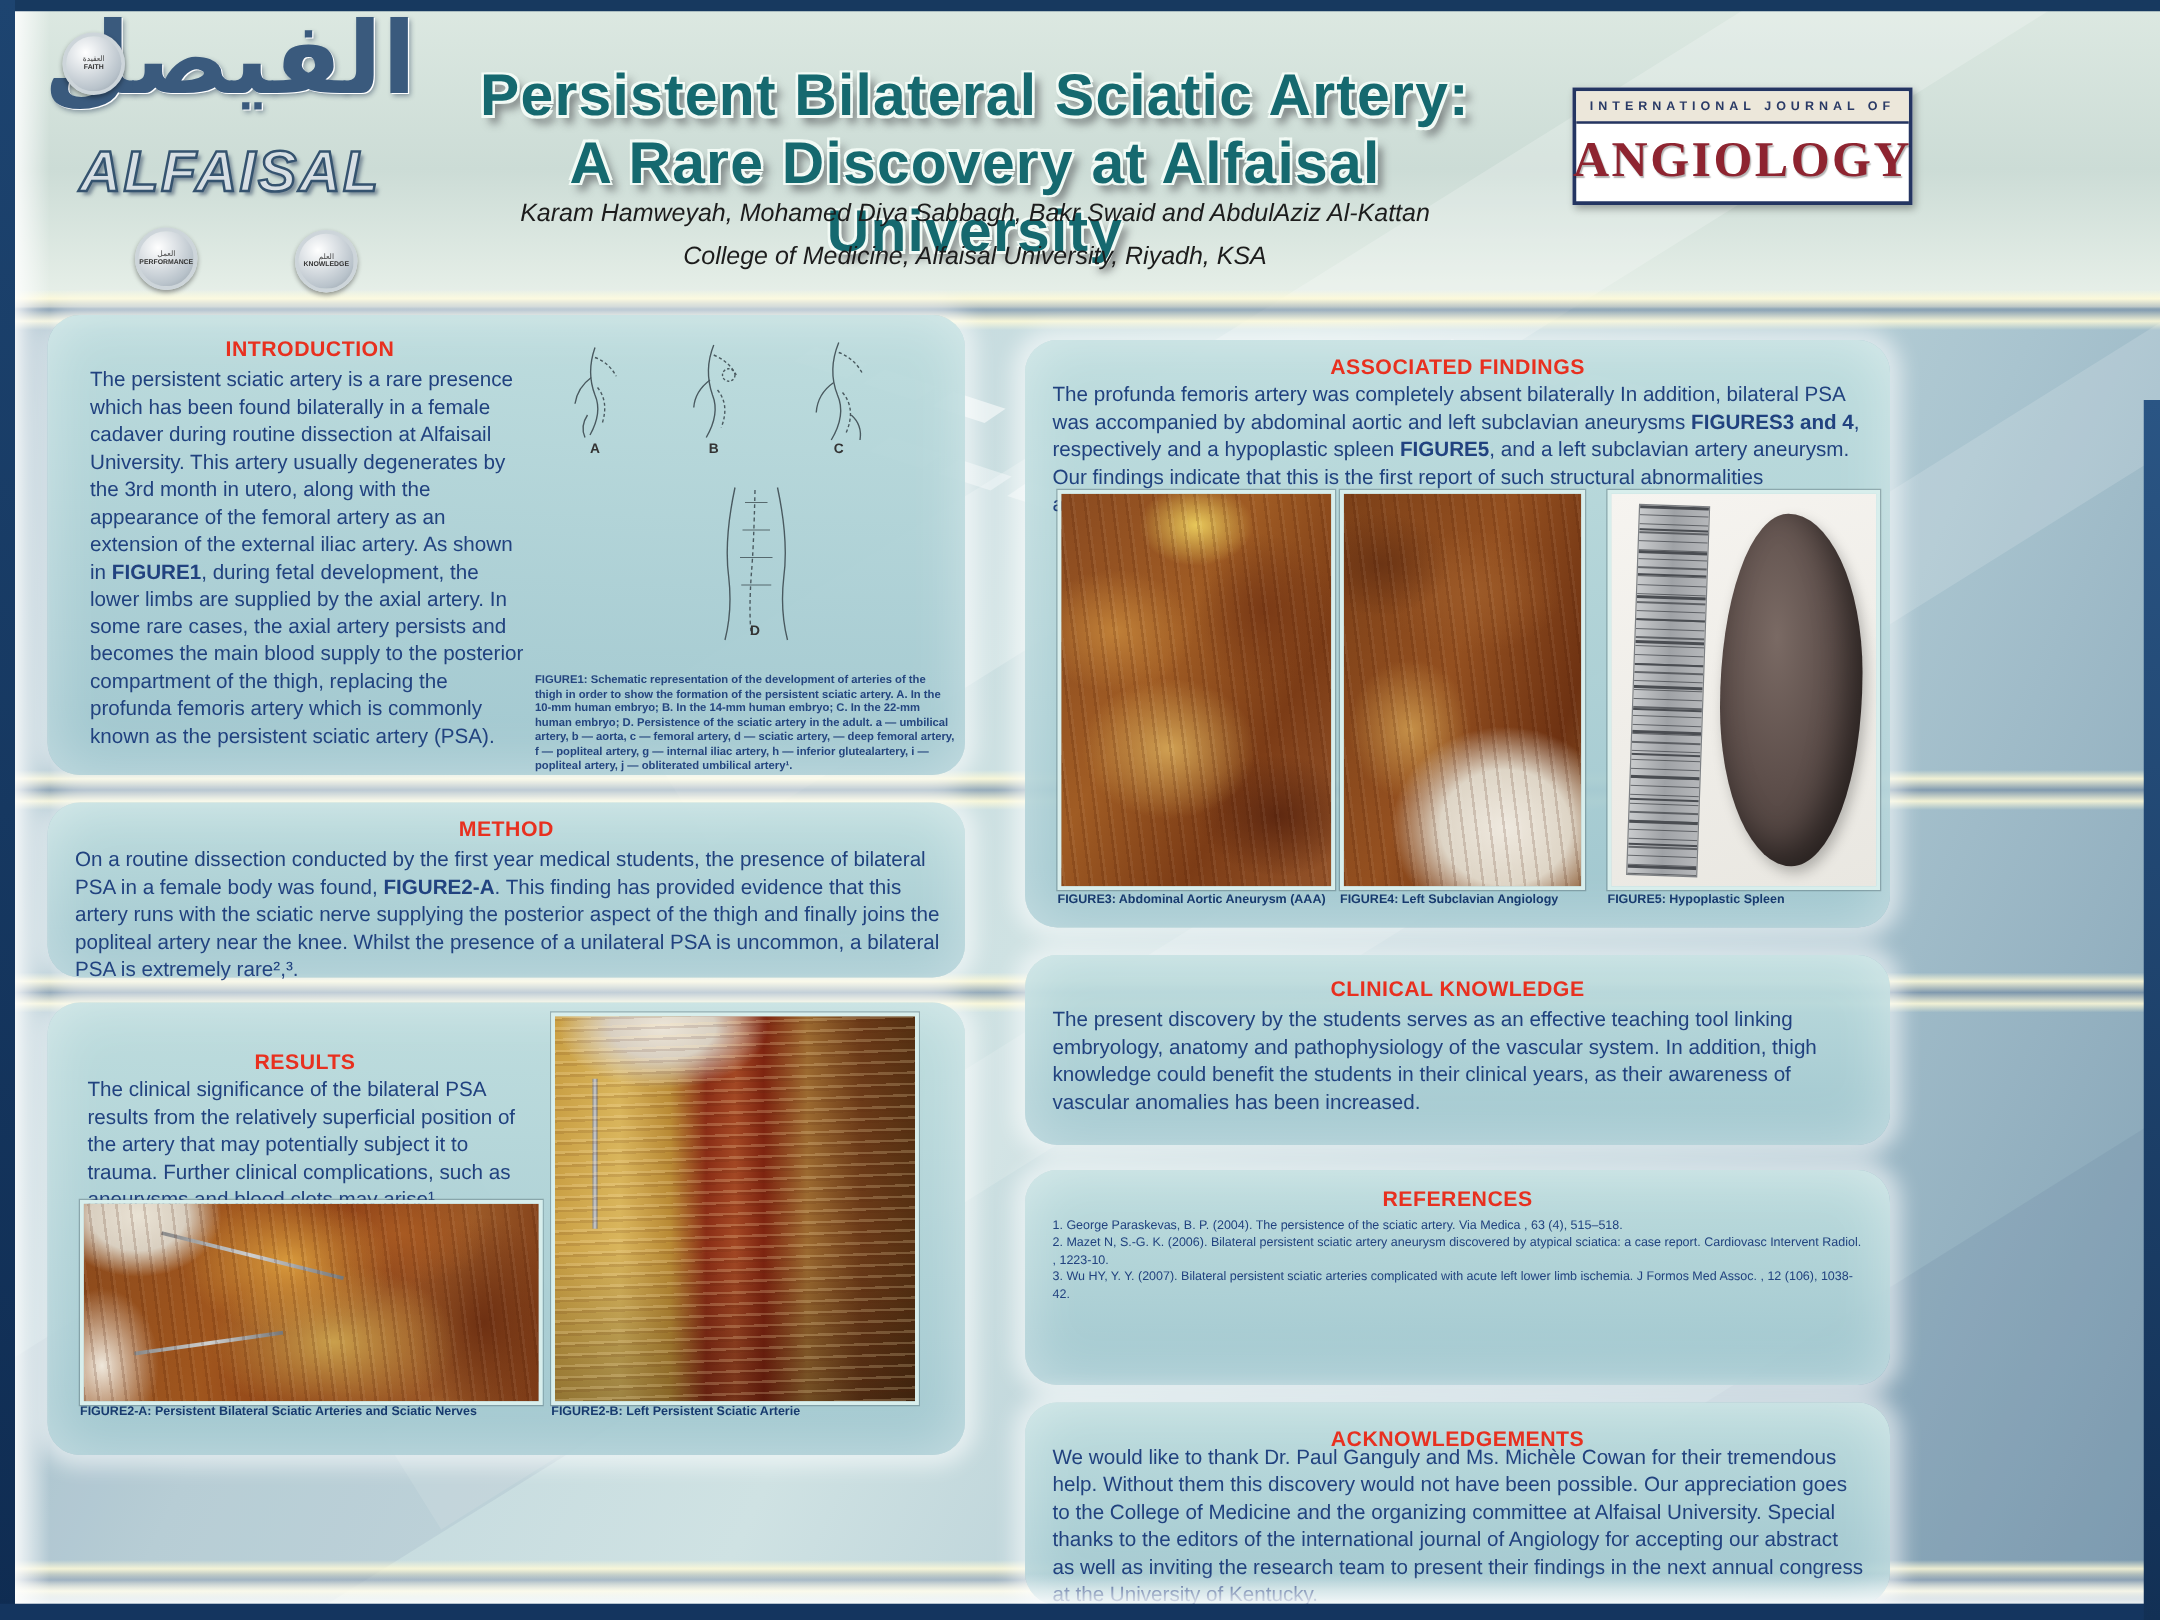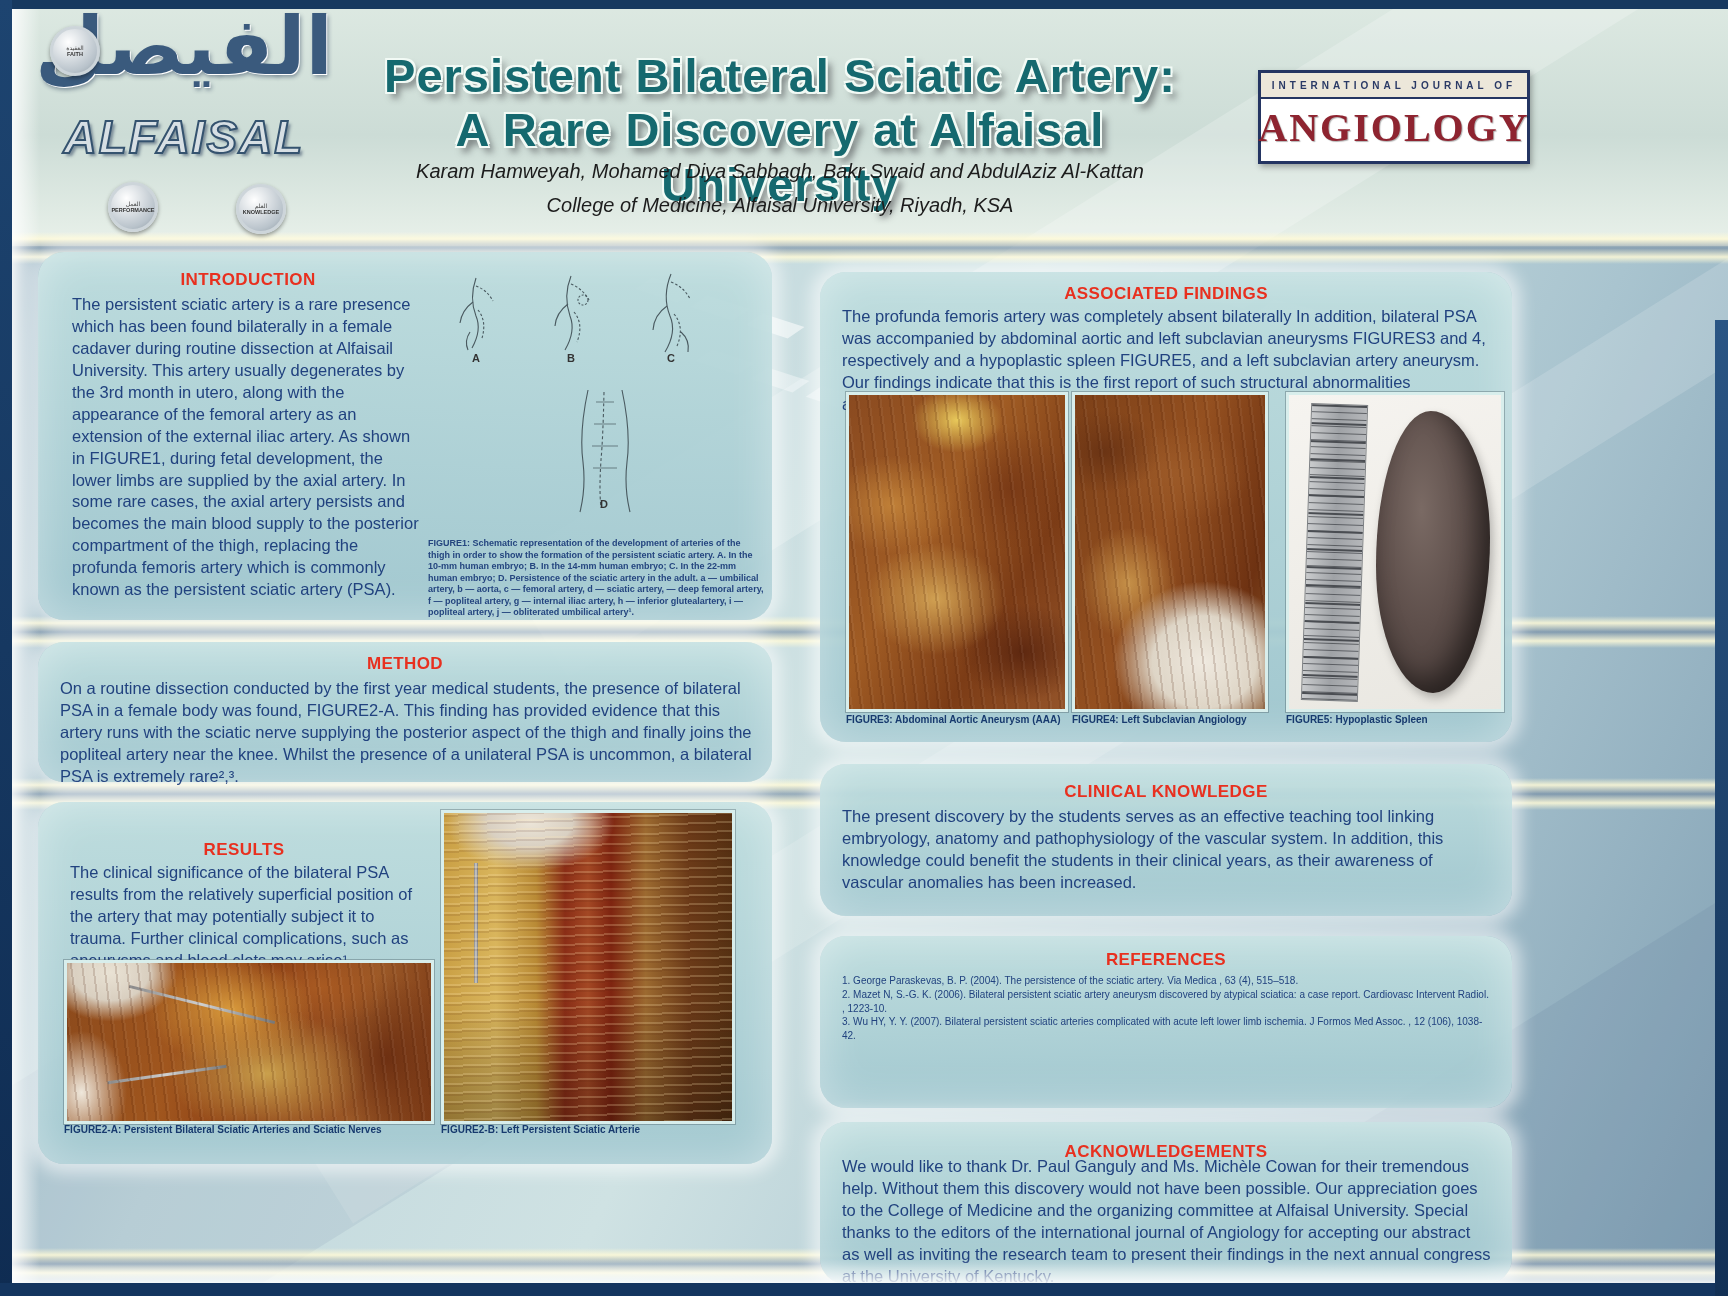--- a/index.html
+++ b/index.html
@@ -55,21 +55,21 @@
     font-size:10px;font-weight:bold;letter-spacing:4px;color:#2a3a66;}
   .jlogo .jname{height:57px;display:flex;align-items:center;justify-content:center;
     font-family:"Liberation Serif","DejaVu Serif",serif;font-weight:bold;
     font-size:40px;letter-spacing:2px;color:#8e2430;text-shadow:1px 1px 1px rgba(0,0,0,0.3);}
   
   .panel{position:absolute;border-radius:26px;z-index:2;
     background:linear-gradient(180deg,rgba(190,221,222,0.97),rgba(160,199,207,0.93));
     box-shadow:0 0 16px 9px rgba(255,255,255,0.55),inset 0 0 46px rgba(255,255,255,0.4);}
   .hred{position:absolute;text-align:center;color:#e8301f;font-weight:bold;font-size:17px;letter-spacing:0.4px;}
   .body-txt{position:absolute;color:#21427f;font-size:16.5px;line-height:1.33;}
-  .seg-b{font-weight:normal;}
+  .seg-b{font-weight:bold;}
   .smallcap{position:absolute;color:#173a6e;font-weight:bold;font-size:10px;}
   .fig1cap{position:absolute;color:#24457f;font-weight:bold;font-size:9px;line-height:1.28;}
   
   .photo{position:absolute;overflow:hidden;border:3px solid #d8eeec;box-shadow:0 0 0 1px rgba(60,80,90,0.35);}
   .photo::after{content:"";position:absolute;inset:0;
     background:repeating-linear-gradient(83deg,rgba(70,25,5,0.16) 0 2px,rgba(255,255,255,0.05) 2px 4px,rgba(0,0,0,0) 4px 11px);}
   .photo.vert::after{background:repeating-linear-gradient(178deg,rgba(255,230,180,0.22) 0 2px,rgba(80,30,10,0.12) 2px 4px,rgba(0,0,0,0) 4px 9px);}
   .photo.clean::after{display:none;}
   #fig2a{background:
     radial-gradient(ellipse 95px 70px at 12% 6%,#e9e2d4 0%,#d9cfc0 40%,rgba(0,0,0,0) 70%),
@@ -231,21 +231,21 @@
       <div class="ruler"></div>
       <div class="spleen"></div>
     </div>
     <div class="smallcap" style="left:26px;top:442px;width:220px;">FIGURE3: Abdominal Aortic Aneurysm (AAA)</div>
     <div class="smallcap" style="left:252px;top:442px;width:200px;">FIGURE4: Left Subclavian Angiology</div>
     <div class="smallcap" style="left:466px;top:442px;width:215px;">FIGURE5: Hypoplastic Spleen</div>
   </div>
 
   <div class="panel" style="left:820px;top:764px;width:692px;height:152px;">
     <div class="hred" style="left:22px;top:18px;width:648px;">CLINICAL KNOWLEDGE</div>
-    <div class="body-txt" style="left:22px;top:42px;width:650px;"><span>The present discovery by the students serves as an effective teaching tool linking embryology, anatomy and pathophysiology of the vascular system. In addition, this knowledge could benefit the students in their clinical years, as their awareness of  vascular anomalies has been increased.</span></div>
+    <div class="body-txt" style="left:22px;top:42px;width:650px;"><span>The present discovery by the students serves as an effective teaching tool linking embryology, anatomy and pathophysiology of the vascular system. In addition, thigh knowledge could benefit the students in their clinical years, as their awareness of  vascular anomalies has been increased.</span></div>
   </div>
 
   <div class="panel" style="left:820px;top:936px;width:692px;height:172px;">
     <div class="hred" style="left:22px;top:14px;width:648px;">REFERENCES</div>
     <div class="body-txt" style="left:22px;top:38px;width:650px;font-size:10px;line-height:1.38;">
       <div>1. George Paraskevas, B. P. (2004). The persistence of the sciatic artery. Via Medica , 63 (4), 515–518.</div>
       <div>2. Mazet N, S.-G. K. (2006). Bilateral persistent sciatic artery aneurysm discovered by atypical sciatica: a case report. Cardiovasc Intervent Radiol. , 1223-10.</div>
       <div>3.  Wu HY, Y. Y. (2007). Bilateral persistent sciatic arteries complicated with acute left lower limb ischemia. J Formos Med Assoc. , 12 (106), 1038-42.</div>
     </div>
   </div>

